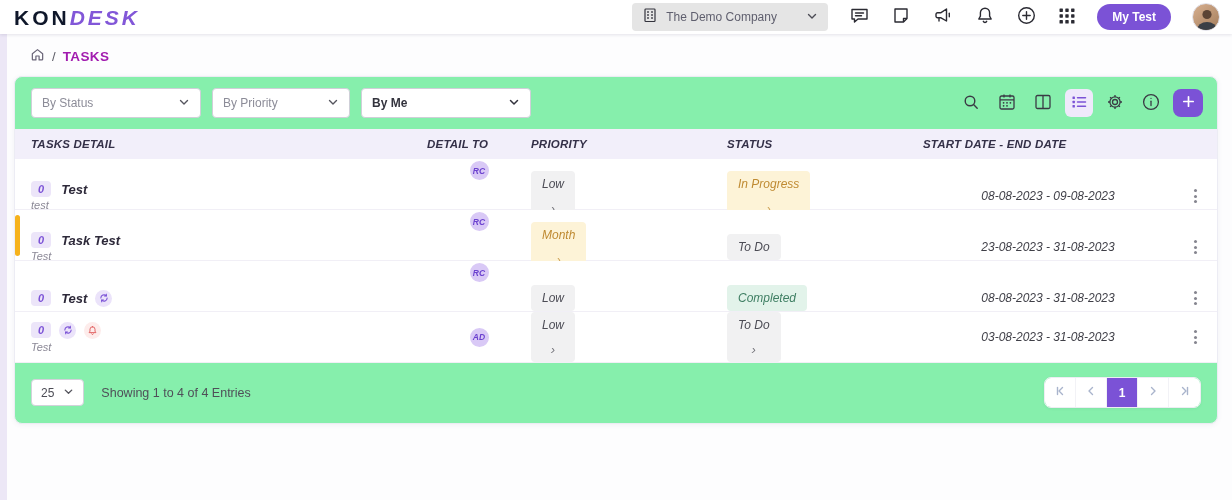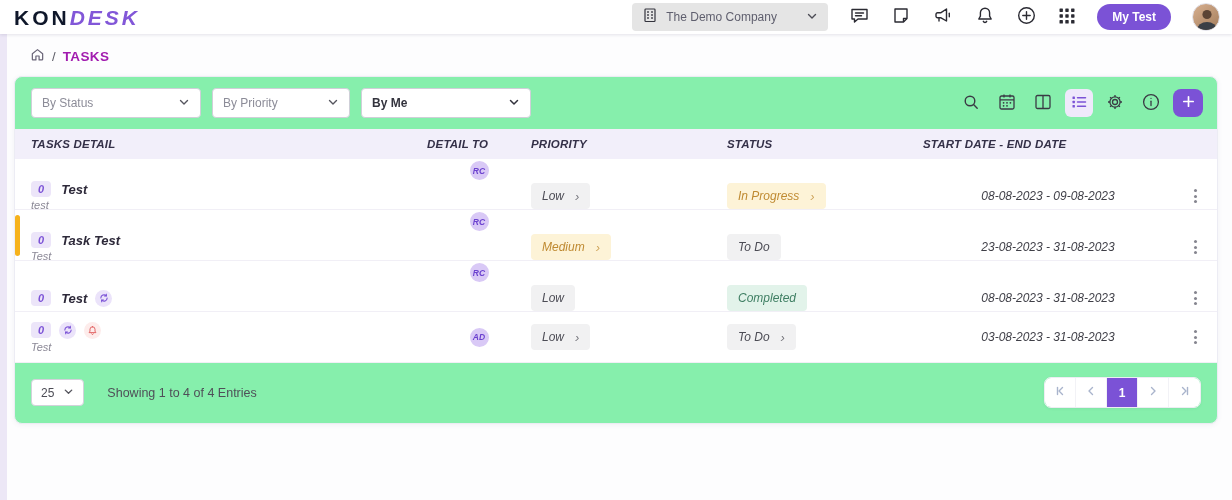--- a/index.html
+++ b/index.html
@@ -69,35 +69,35 @@
 
   .c-assign { display:flex; align-items:center;flex-direction:column; }
   .avatar-chip { width:23px; height:23px; border-radius:50%; border:2px solid #fff;
     display:inline-flex; align-items:center; justify-content:center;
     font-size:8.5px; font-weight:700; letter-spacing:.2px; flex:none; }
   .avatar-chip + .avatar-chip { margin-left:-7px;margin-top:28px; }
   .av-purple { background:#d9c9f6; color:#6b41cf; }
   .av-yellow { background:#fcefc7; color:#dfa42f; }
 
   .pill { display:inline-flex; align-items:center; gap:11px; padding:6px 11px;
-    border-radius:4px; font-size:12px; cursor:pointer; }
+    border-radius:4px; font-size:12px; cursor:pointer;flex-direction:column; }
   .pill-gray   { background:#f1f1f2; color:#4c4c55; }
   .pill-yellow { background:#fdf3d7; color:#bf8a32; }
   .pill-green  { background:#e2f3ea; color:#3f7f63; }
   .pill-chev { font-size:13px; line-height:1; opacity:.75; }
 
   .dates { font-size:12px; color:#3f3f47;text-align:center; }
 
   .c-actions { display:flex; justify-content:center; }
   .kebab-btn { border:none; background:none; cursor:pointer; padding:4px 8px;
     display:flex; flex-direction:column; gap:2.5px; align-items:center; }
   .kebab-btn .dot { width:3px; height:3px; border-radius:50%; background:#85858f; }
 
   
-  .table-footer { display:flex; align-items:center; gap:23px; padding:14px 16px 15px 16px;justify-content:space-between; }
+  .table-footer { display:flex; align-items:center; gap:17px; padding:14px 16px 15px 16px;justify-content:space-between; }
   .page-size { height:27px; border:1px solid #d2d2da; border-radius:4px; background:#fff;
     display:flex; align-items:center; gap:9px; padding:0 9px; font-size:12px; color:#4c4c55; cursor:pointer; }
   .summary { font-size:12.5px; color:#4f4f58; }
   .pagination { margin-left:auto; display:flex; border:1px solid #ededf3; border-radius:7px;
     overflow:hidden; box-shadow:0 1px 3px rgba(60,50,110,.06); }
   .page-btn { width:31px; height:29px; border:none; background:#fff; cursor:pointer;
     display:flex; align-items:center; justify-content:center; border-right:1px solid #f2f2f6;
     font-size:12px; color:#9aa4c0; font-family:inherit; }
   .page-btn:last-child { border-right:none; }
   .page-btn.active { background:#7b52d6; color:#fff; font-weight:600; }
@@ -330,21 +330,21 @@
         <span class="task-title">Task Test</span>
       </div>
       <div class="task-sub">Test</div>
     </div>
     <div class="c-assign">
       <span class="avatar-chip av-purple">RC</span>
       <span class="avatar-chip av-yellow">AD</span>
     </div>
     <div>
       <span class="pill pill-yellow">
-          <span>Medium</span>
+          <span>Month</span>
           <span class="pill-chev">›</span>
         </span>
     </div>
     <div>
       <span class="pill pill-gray">
           <span>To Do</span>
         </span>
     </div>
     <div class="dates">23-08-2023 - 31-08-2023</div>
     <div class="c-actions">

